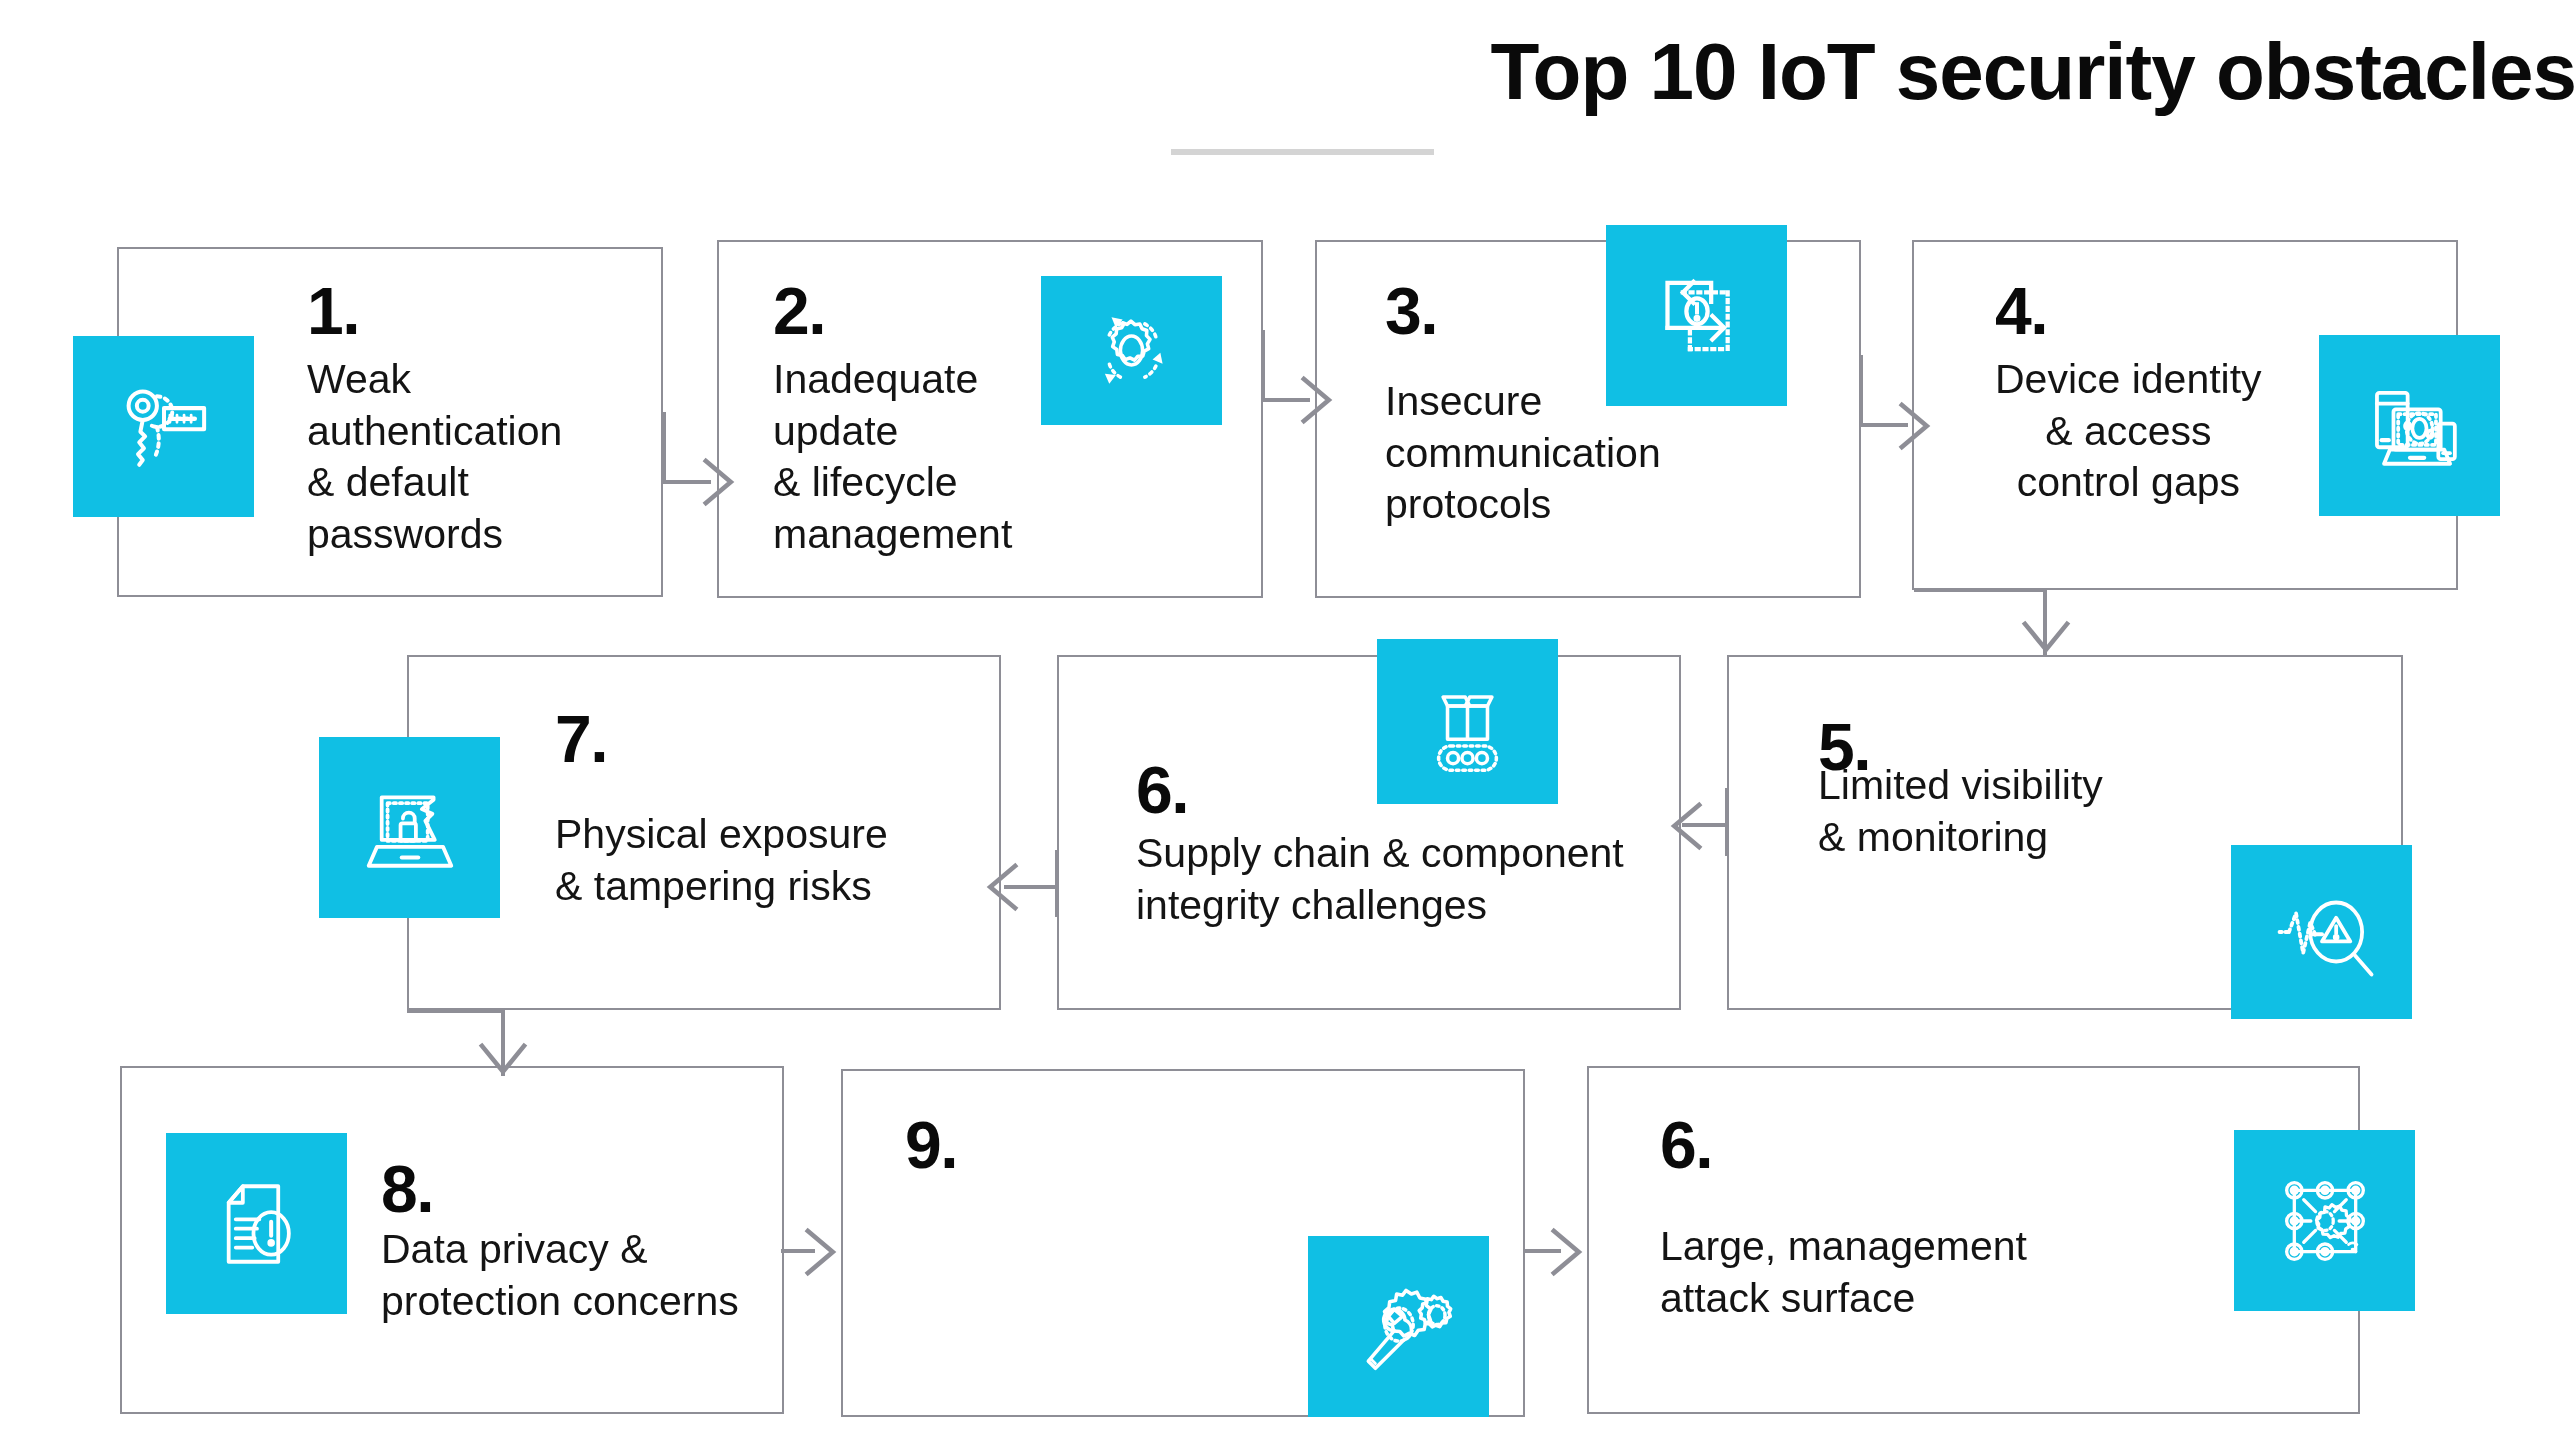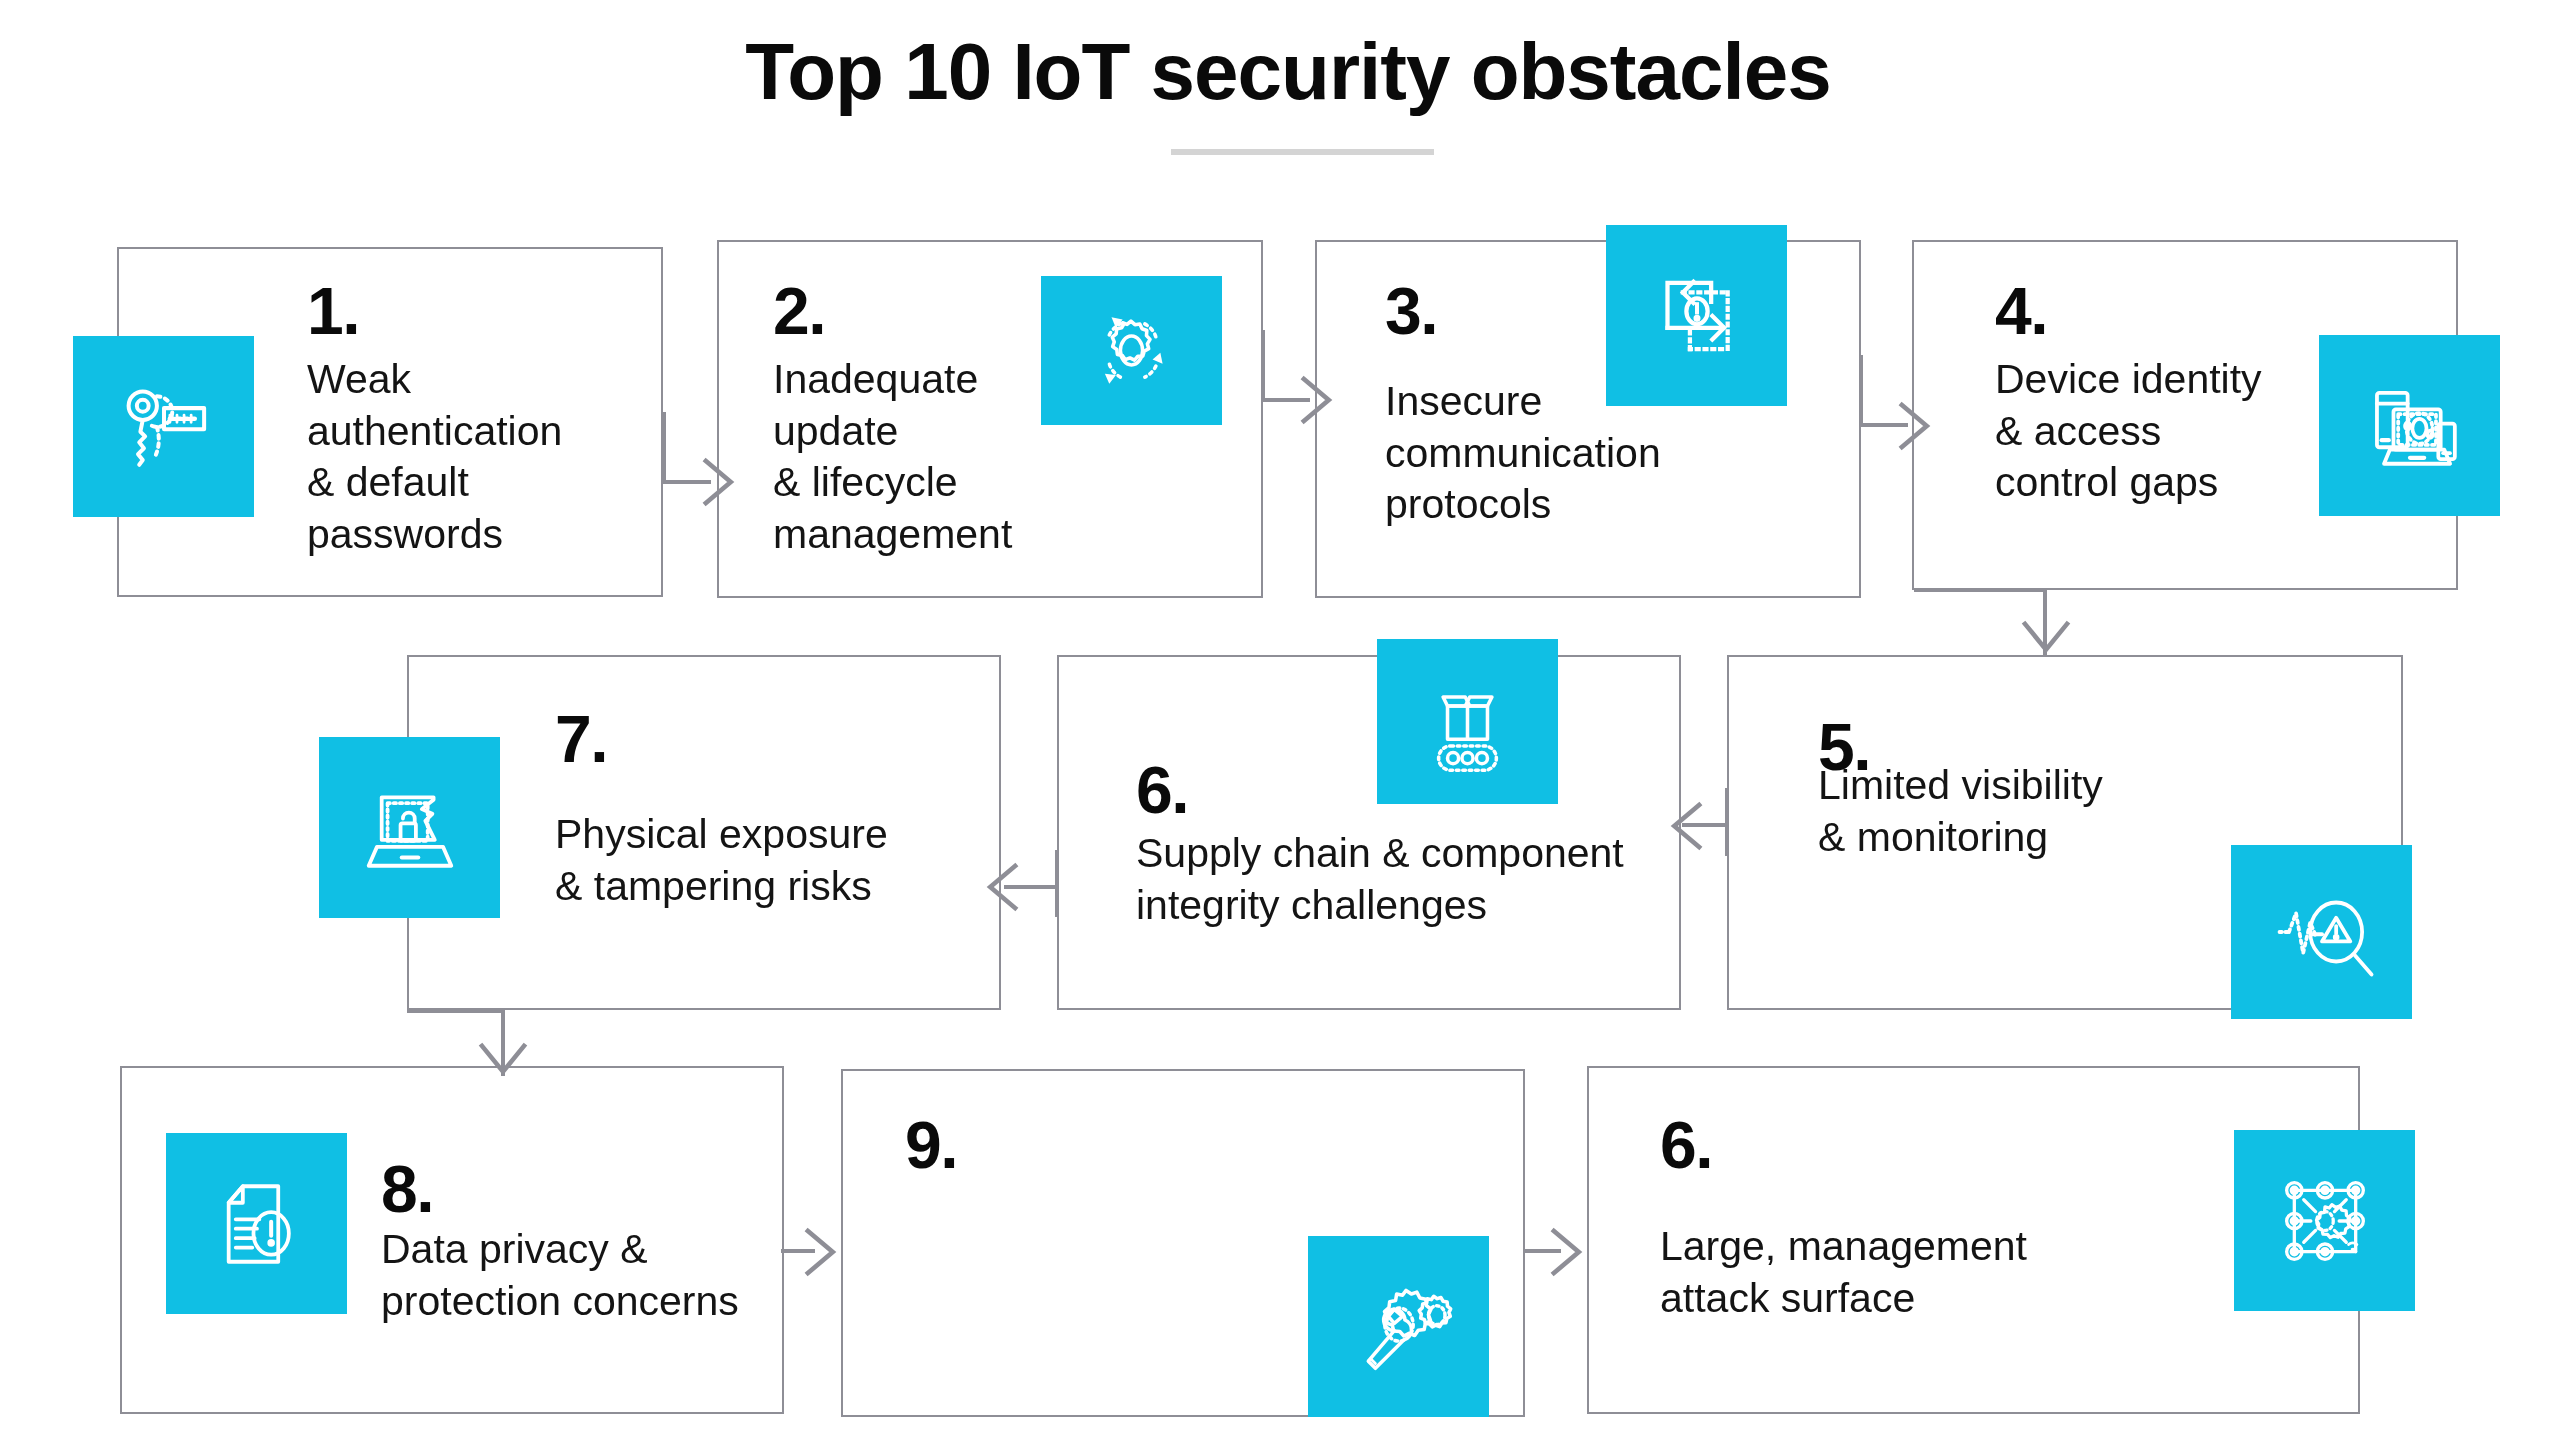--- a/index.html
+++ b/index.html
@@ -16,21 +16,21 @@
     width: 2576px;
     height: 1449px;
     background: #ffffff;
     overflow: hidden;
   }
   
   #title {
     position: absolute;
     left: 0; top: 30px;
     width: 2576px;
-    text-align: center;
+    text-align: right;
     font-size: 80px;
     font-weight: 700;
     letter-spacing: -1px;
     color: #0a0a0a;
     line-height: 1.05;
   }
   #title-rule {
     position: absolute;
     left: 1171px; top: 149px;
     width: 263px; height: 5.7px;
@@ -257,21 +257,21 @@
           <ellipse cx="67" cy="57" rx="2.2" ry="3"></ellipse>
           <path d="M33 70 h46 l5 12 H28z"></path>
           <path d="M50 77 h12" stroke-width="3.6"></path>
           <rect x="74" y="48" width="14" height="30" rx="2"></rect>
           <path d="M78 73 h6" stroke-width="3"></path>
         </g>
       </svg>
     </span>
   </div>
   <div class="num" style="left:1995px; top:278px;">4.</div>
-  <div class="label" style="left:1995px; top:354px;">Device identity
+  <div class="label" style="left:1995px; top:354px;text-align:center;">Device identity
 &amp; access
 control gaps</div>
 
   <div class="tile" style="left:2231px; top:845px; width:181px; height:174px;">
     <span>
       <svg width="118" height="118" viewBox="0 0 100 100">
         <g fill="none" stroke="#ffffff" stroke-width="3.2" stroke-linecap="round" stroke-linejoin="round">
           <path d="M14 50 h8" stroke-dasharray="2 3"></path>
           <path d="M22 50 l6 -16 6 34 6 -26 5 12" stroke-dasharray="2.4 3.4"></path>
           <ellipse cx="62" cy="50" rx="22" ry="25"></ellipse>

